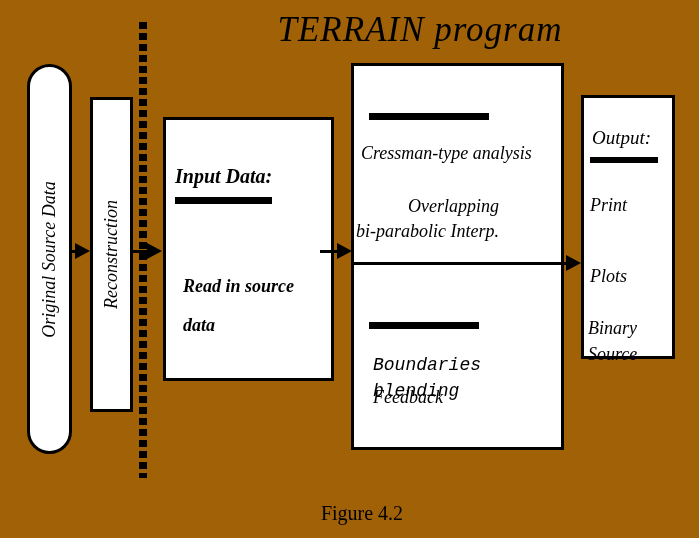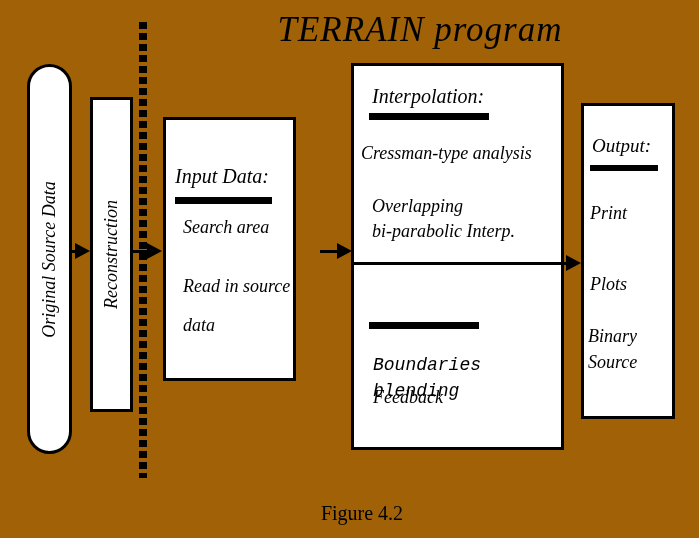--- a/index.html
+++ b/index.html
@@ -45,23 +45,23 @@
   .recon-box {
     left: 90px; top: 97px; width: 43px; height: 315px;
     display: flex; align-items: center; justify-content: center;
   }
   .vlabel {
     transform: rotate(-90deg);
     white-space: nowrap;
     font-style: italic;
     font-size: 18px;
   }
-  .input-box  { left: 163px; top: 117px; width: 133px; height: 264px; }
+  .input-box  { left: 163px; top: 117px; width: 171px; height: 264px; font-weight: bold; }
   .mid-stack  { left: 351px; top: 63px;  width: 213px; height: 387px; }
-  .output-box { left: 581px; top: 103px; width: 94px;  height: 316px; }
+  .output-box { left: 581px; top: 95px; width: 94px;  height: 264px; }
 
   .heading { position: absolute; font-style: italic; font-size: 20px; white-space: nowrap; }
   .item    { position: absolute; font-style: italic; font-size: 18px; white-space: pre-line; line-height: 26px; }
   .bar     { position: absolute; background: #000; }
   .divider { position: absolute; left: -3px; right: -3px; height: 3px; background: #000; }
 
   
   .aline { position: absolute; height: 3px; background: #000; }
   .ahead {
     position: absolute; width: 0; height: 0;
@@ -83,30 +83,28 @@
     <span class="vlabel">Original Source Data</span>
   </div>
 
   <div class="abs node recon-box">
     <span class="vlabel">Reconstruction</span>
   </div>
 
   <div class="abs node input-box">
     <div class="heading" style="left:9px; top:45px;">Input Data:</div>
     <div class="bar" style="left:9px; top:77px; width:97px; height:7px;"></div>
-    <div class="item" style="left:17px; top:94px;">Search area</div>
     <div class="item" style="left:17px; top:147px; line-height:39px;">Read in source
 data</div>
   </div>
 
   <div class="abs node mid-stack">
-    <div class="heading" style="left:18px; top:19px;">Interpolation:</div>
     <div class="bar" style="left:15px; top:47px; width:120px; height:7px;"></div>
     <div class="item" style="left:7px; top:74px;">Cressman-type analysis</div>
-    <div class="item" style="left:18px; top:128px; line-height:25px;">Overlapping
+    <div class="item" style="left:2px; top:128px; line-height:25px;text-align:right;">Overlapping
 bi-parabolic Interp.</div>
 
     <div class="divider" style="top:196px;"></div>
 
     <div class="bar" style="left:15px; top:256px; width:110px; height:7px;"></div>
     <div class="item" style="left:19px; top:286px;font-family:Liberation Mono, monospace;">Boundaries blending</div>
     <div class="item" style="left:19px; top:318px;">Feedback</div>
   </div>
 
   <div class="abs node output-box">

